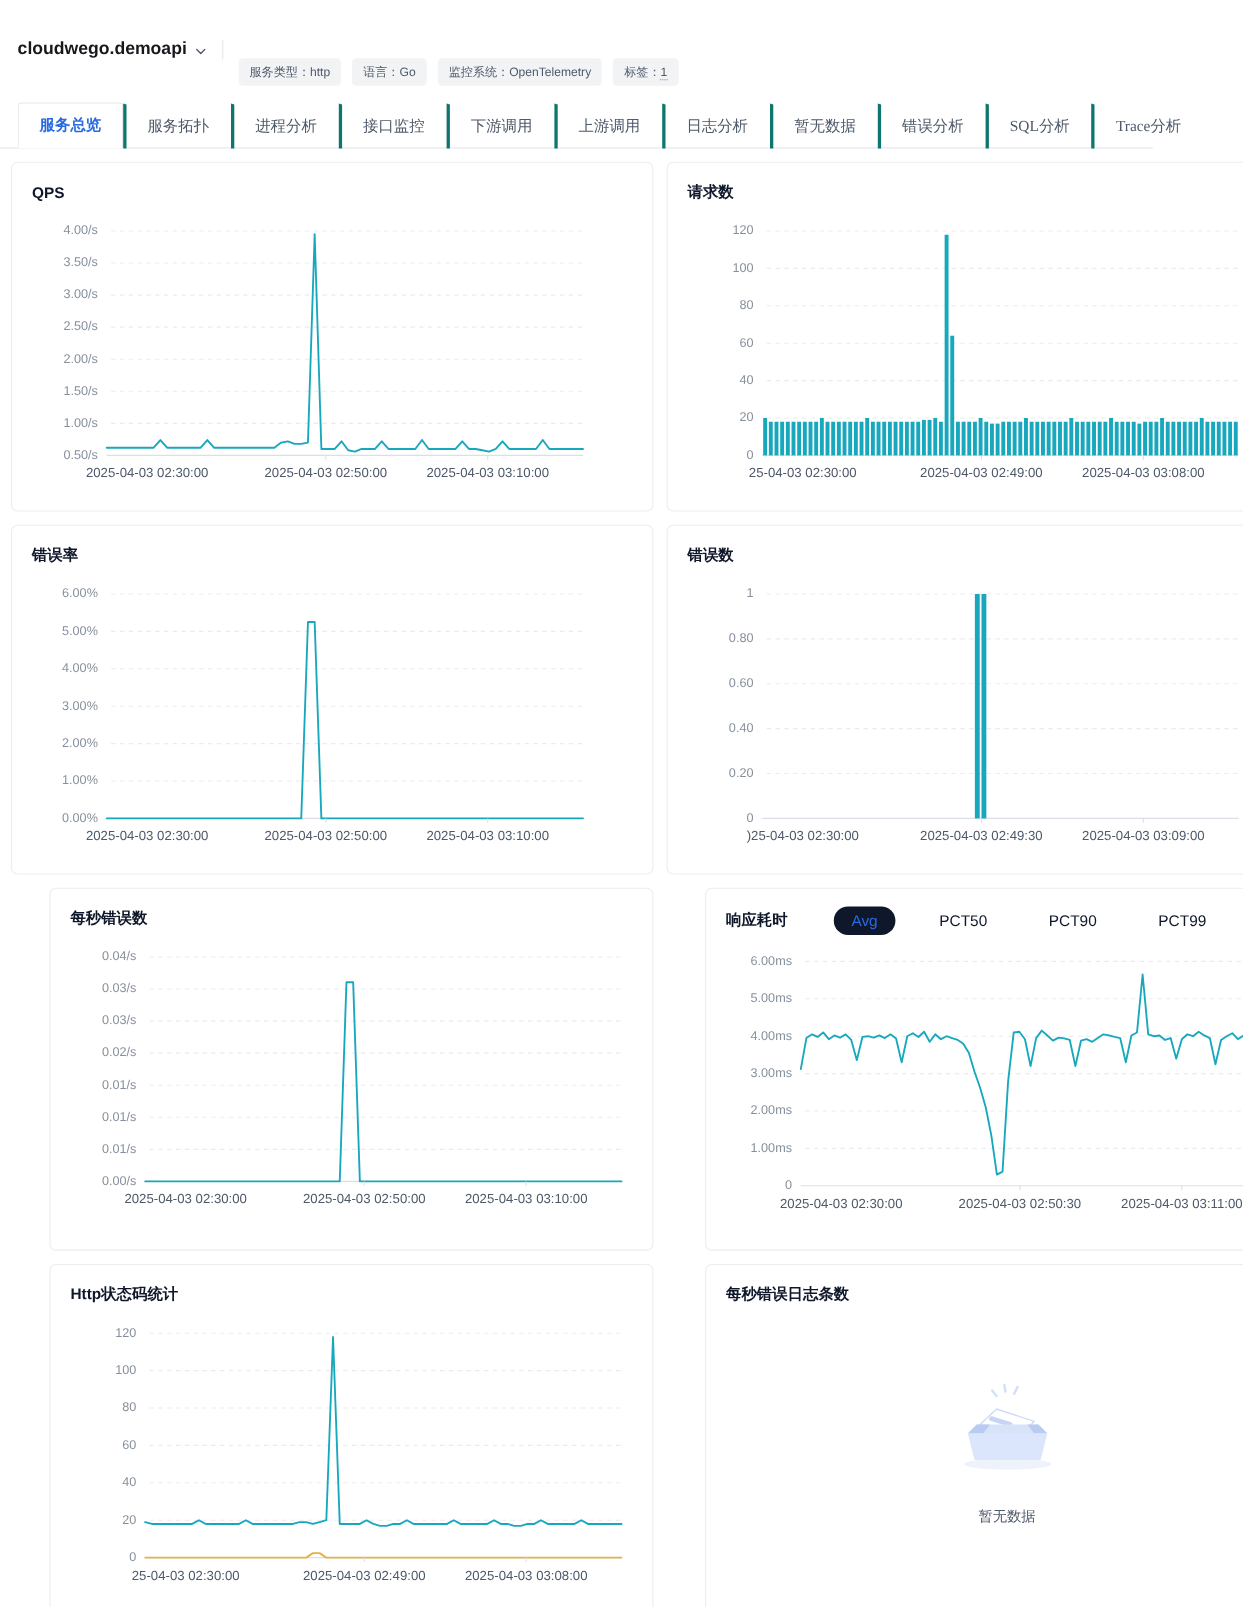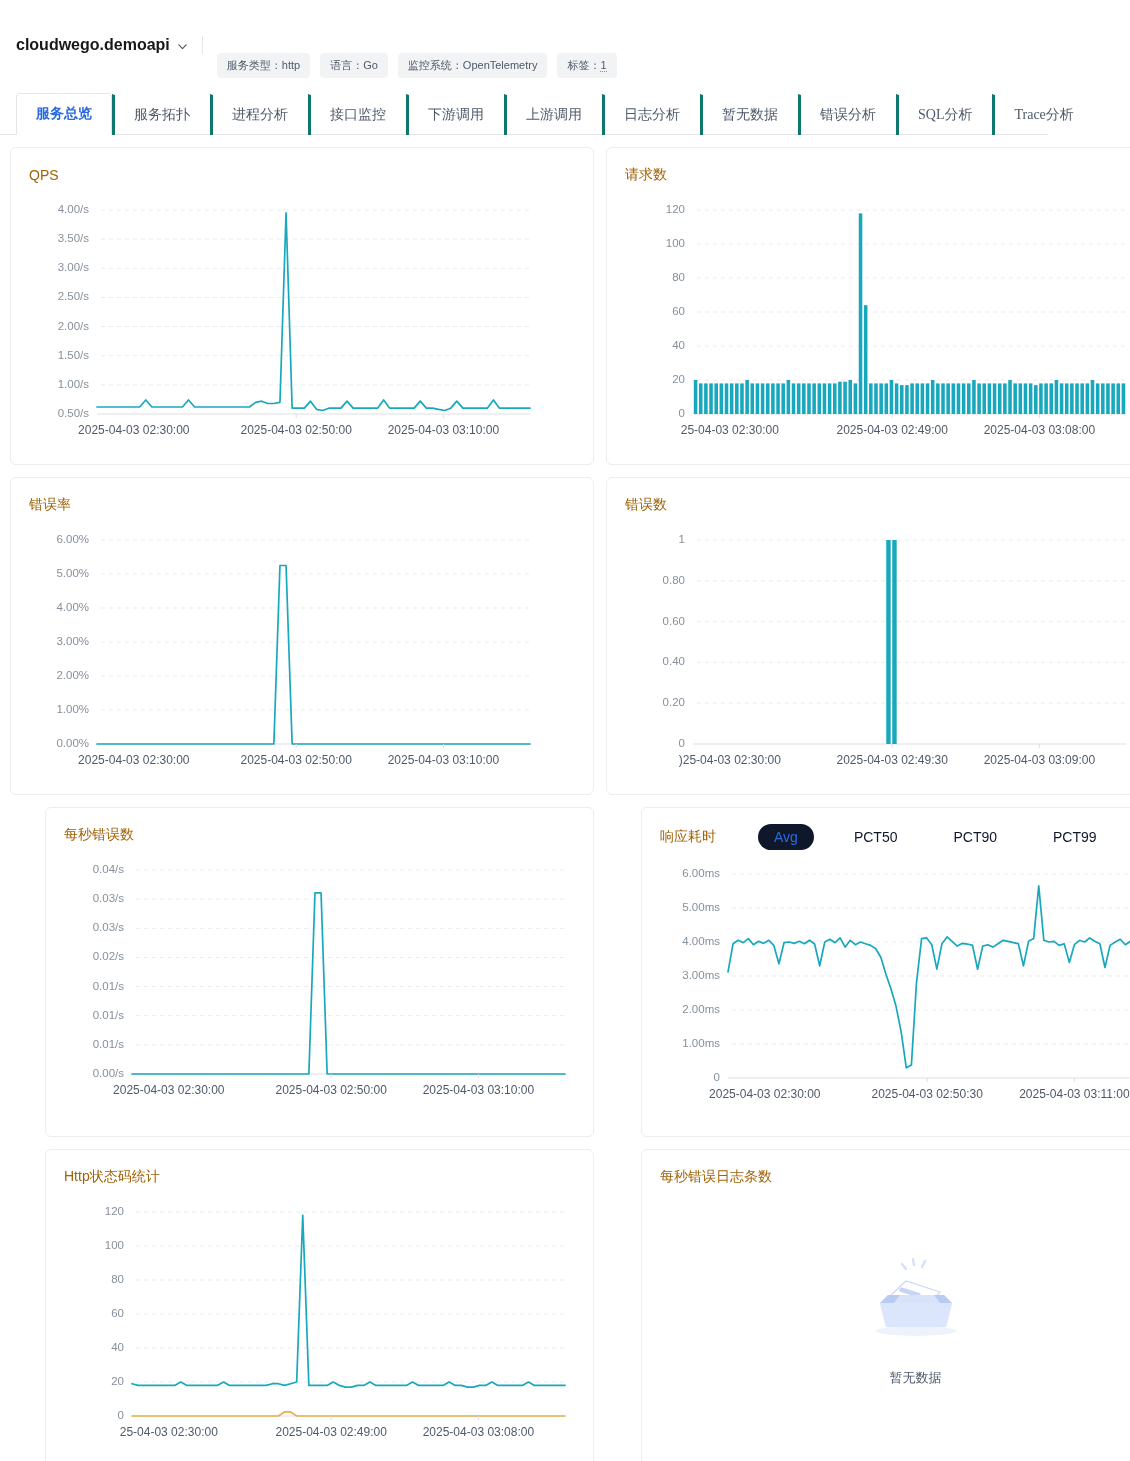--- a/index.html
+++ b/index.html
@@ -74,21 +74,21 @@
     padding: 16px 18px 14px 18px;
     min-height: 318px;
     position: relative;
   }
   .card.tall { min-height: 330px; margin-left: 35px; }
   .card-head {
     display: flex; align-items: center; gap: 0;
     min-height: 22px;
   }
   .card-title {
-    font-size: 14px; font-weight: 400; color: #a16207;
+    font-size: 14px; font-weight: 700; color: #0f172a;
   }
   .seg {
     display: flex; align-items: center; margin-left: 42px; gap: 0;
   }
   .seg-item {
     font-size: 14px; color: #0f172a; padding: 5px 16px;
     border-radius: 14px; cursor: pointer; white-space: nowrap;
   }
   .seg-item.active { color: #2a6ae0; background: #0f172a; }
   .seg-item + .seg-item { margin-left: 24px; }

